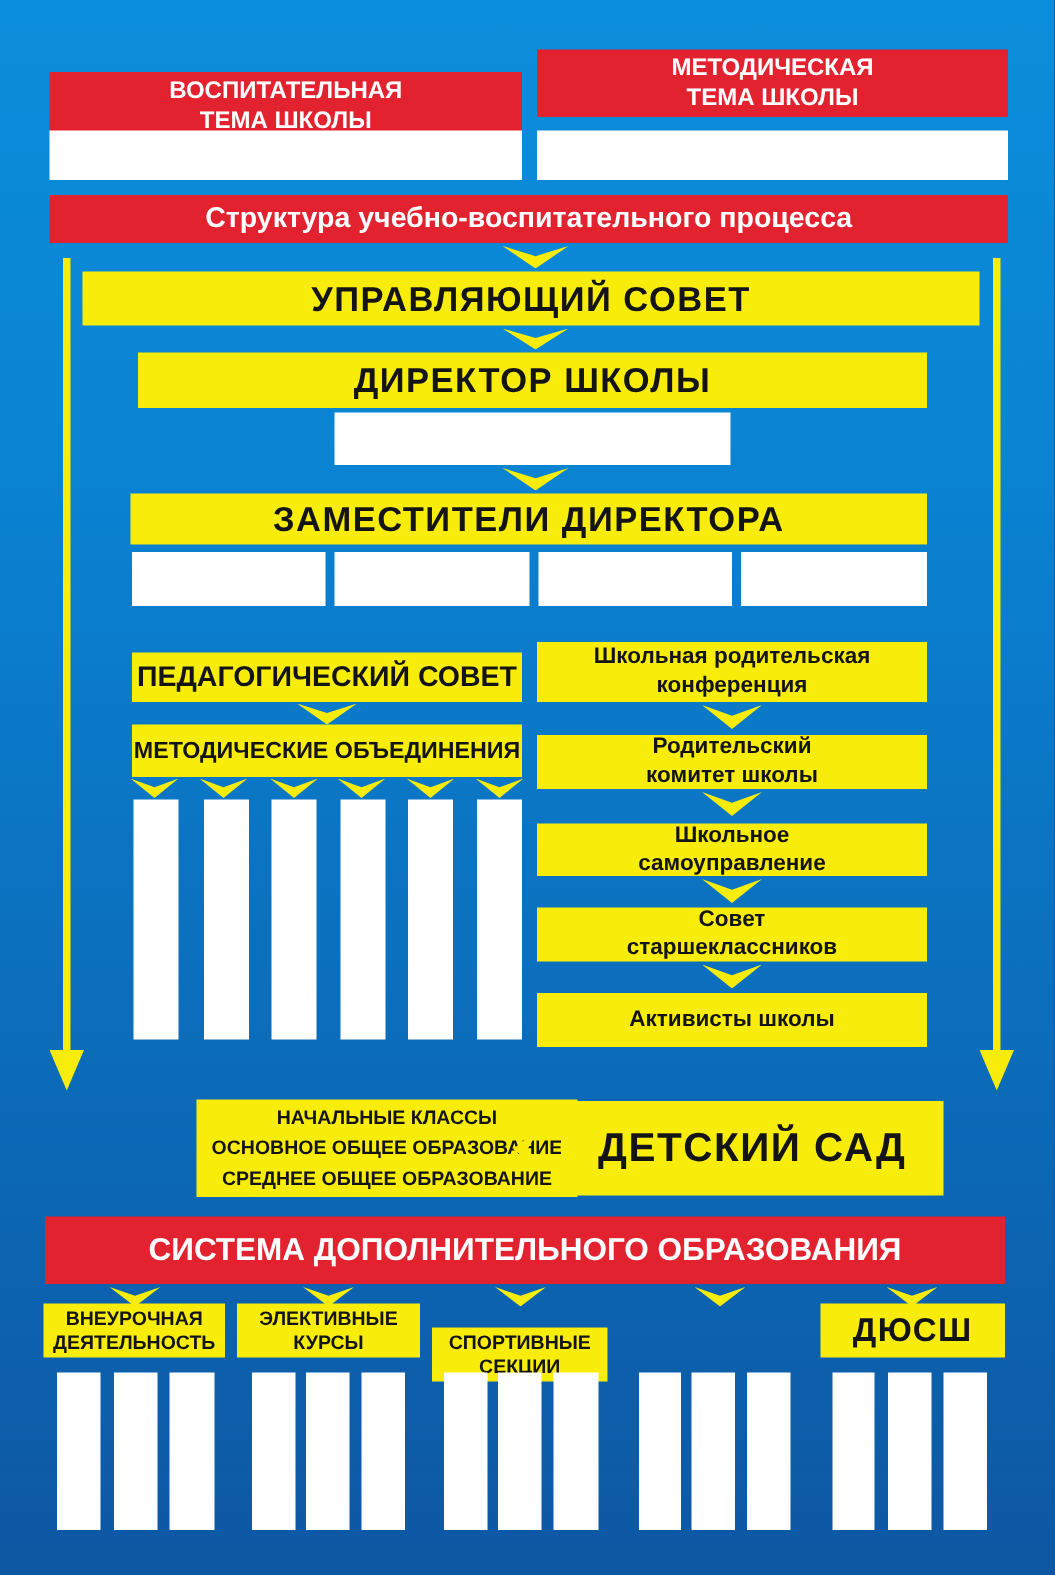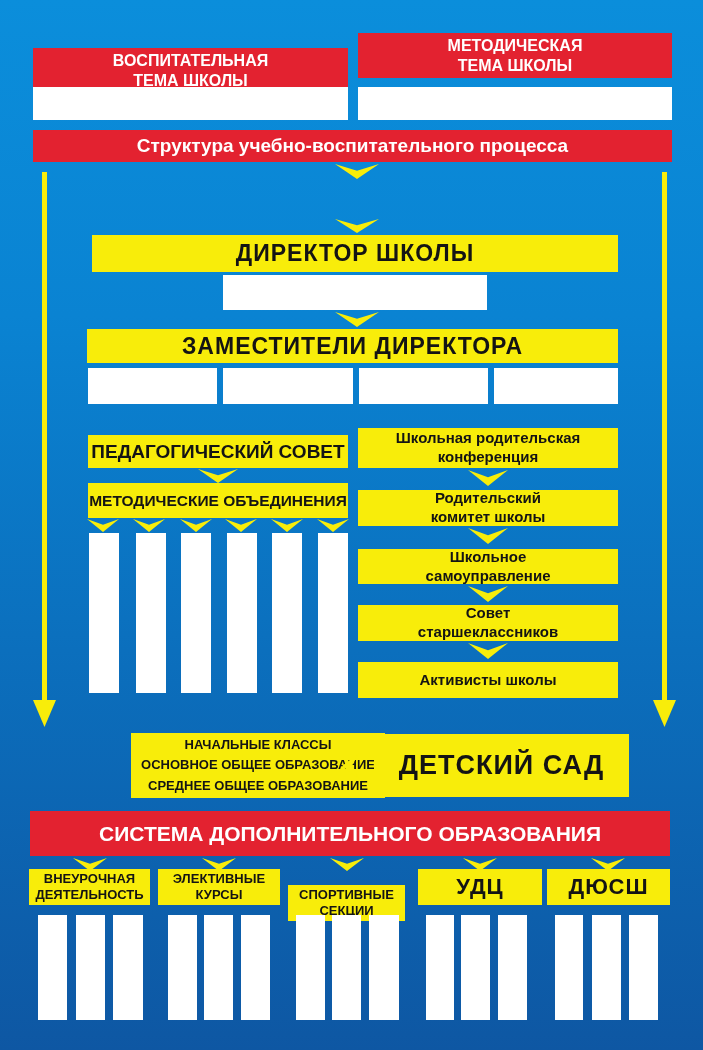--- a/index.html
+++ b/index.html
@@ -45,20 +45,21 @@
   <div class="abs white" style="left:358px;top:87px;width:314px;height:33px;"></div>
 
   <div class="abs red flex t-banner" style="left:33px;top:130px;width:639px;height:32px;">Структура учебно-воспитательного процесса</div>
 
   <div class="abs vline" style="left:42px;top:172px;height:530px;"></div>
   <div class="abs ahead" style="left:33px;top:700px;"></div>
   <div class="abs vline" style="left:662px;top:172px;height:530px;"></div>
   <div class="abs ahead" style="left:653px;top:700px;"></div>
 
   <div class="abs chev-down" style="left:335px;top:164px;width:44px;height:15px;"></div>
+  <div class="abs yel flex t-big" style="left:55px;top:181px;width:598px;height:36px;">УПРАВЛЯЮЩИЙ СОВЕТ</div>
   <div class="abs chev-down" style="left:335px;top:219px;width:44px;height:14px;"></div>
   <div class="abs yel flex t-big" style="left:92px;top:235px;width:526px;height:37px;">ДИРЕКТОР ШКОЛЫ</div>
   <div class="abs white" style="left:223px;top:275px;width:264px;height:35px;"></div>
   <div class="abs chev-down" style="left:335px;top:312px;width:44px;height:15px;"></div>
   <div class="abs yel flex t-big" style="left:87px;top:329px;width:531px;height:34px;">ЗАМЕСТИТЕЛИ ДИРЕКТОРА</div>
 
   <div class="abs white" style="left:88px;top:368px;width:129px;height:36px;"></div>
   <div class="abs white" style="left:223px;top:368px;width:130px;height:36px;"></div>
   <div class="abs white" style="left:359px;top:368px;width:129px;height:36px;"></div>
   <div class="abs white" style="left:494px;top:368px;width:124px;height:36px;"></div>
@@ -108,21 +109,20 @@
   <div class="abs chev-down" style="left:330px;top:858px;width:34px;height:13px;"></div>
   <div class="abs chev-down" style="left:463px;top:858px;width:34px;height:13px;"></div>
   <div class="abs chev-down" style="left:591px;top:858px;width:34px;height:13px;"></div>
 
   <div class="abs yel flex pre t-small" style="left:29px;top:869px;width:121px;height:36px;">ВНЕУРОЧНАЯ
 ДЕЯТЕЛЬНОСТЬ</div>
   <div class="abs yel flex pre t-small" style="left:158px;top:869px;width:122px;height:36px;">ЭЛЕКТИВНЫЕ
 КУРСЫ</div>
   <div class="abs yel flex pre t-small" style="left:288px;top:869px;width:117px;height:36px;margin-top:16px;">СПОРТИВНЫЕ
 СЕКЦИИ</div>
-  <div class="abs yel flex t-abbr" style="left:418px;top:869px;width:124px;height:36px;">УДЦ</div>
   <div class="abs yel flex t-abbr" style="left:547px;top:869px;width:123px;height:36px;">ДЮСШ</div>
 
   <div class="abs white" style="left:38px;top:915px;width:29px;height:105px;"></div>
   <div class="abs white" style="left:76px;top:915px;width:29px;height:105px;"></div>
   <div class="abs white" style="left:113px;top:915px;width:30px;height:105px;"></div>
 
   <div class="abs white" style="left:168px;top:915px;width:29px;height:105px;"></div>
   <div class="abs white" style="left:204px;top:915px;width:29px;height:105px;"></div>
   <div class="abs white" style="left:241px;top:915px;width:29px;height:105px;"></div>
 

